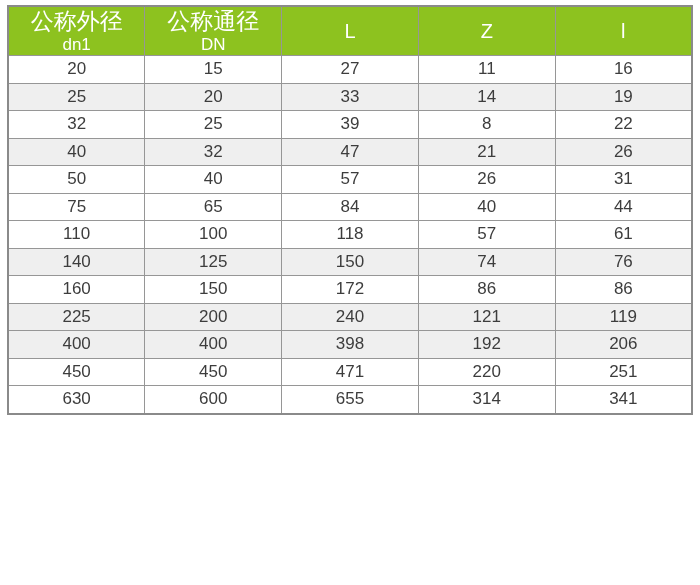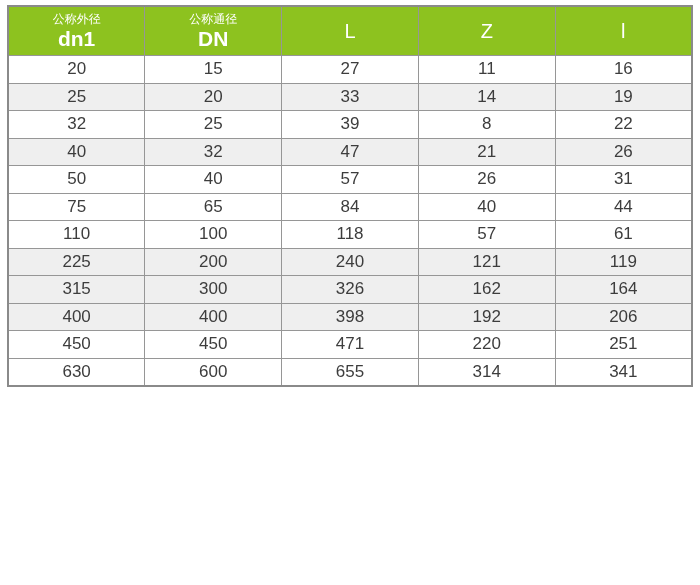--- a/index.html
+++ b/index.html
@@ -39,31 +39,30 @@
     padding:0;
   }
   thead th{
     background:var(--header-bg);
     color:var(--header-text);
     height:48px;
     font-weight:normal;
   }
   thead th .h-main{
     display:block;
-    font-size:12px;
+    font-size:23px;
     line-height:1.25;
   }
   thead th.letter-col .h-main{
     font-size:20px;
   }
   thead th .h-sub{
     display:block;
-    font-size:21px;
+    font-size:17px;
     line-height:1.1;
-    font-weight:bold;
   }
   thead th .h-sub:empty{
     display:none;
   }
   tbody td{
     height:26.5px;
     font-size:17px;
     color:var(--cell-text);
     background:#ffffff;
   }
@@ -144,32 +143,39 @@
           <td>44</td>
         </tr>
         <tr>
           <td>110</td>
           <td>100</td>
           <td>118</td>
           <td>57</td>
           <td>61</td>
         </tr>
         <tr class="stripe">
+          <td>140</td>
+          <td>125</td>
+          <td>150</td>
+          <td>74</td>
+          <td>76</td>
+        </tr>
+        <tr>
+          <td>160</td>
+          <td>150</td>
+          <td>172</td>
+          <td>86</td>
+          <td>86</td>
+        </tr>
+        <tr class="stripe">
           <td>225</td>
           <td>200</td>
           <td>240</td>
           <td>121</td>
           <td>119</td>
-        </tr>
-        <tr class="stripe">
-          <td>315</td>
-          <td>300</td>
-          <td>326</td>
-          <td>162</td>
-          <td>164</td>
         </tr>
         <tr class="stripe">
           <td>400</td>
           <td>400</td>
           <td>398</td>
           <td>192</td>
           <td>206</td>
         </tr>
         <tr>
           <td>450</td>

